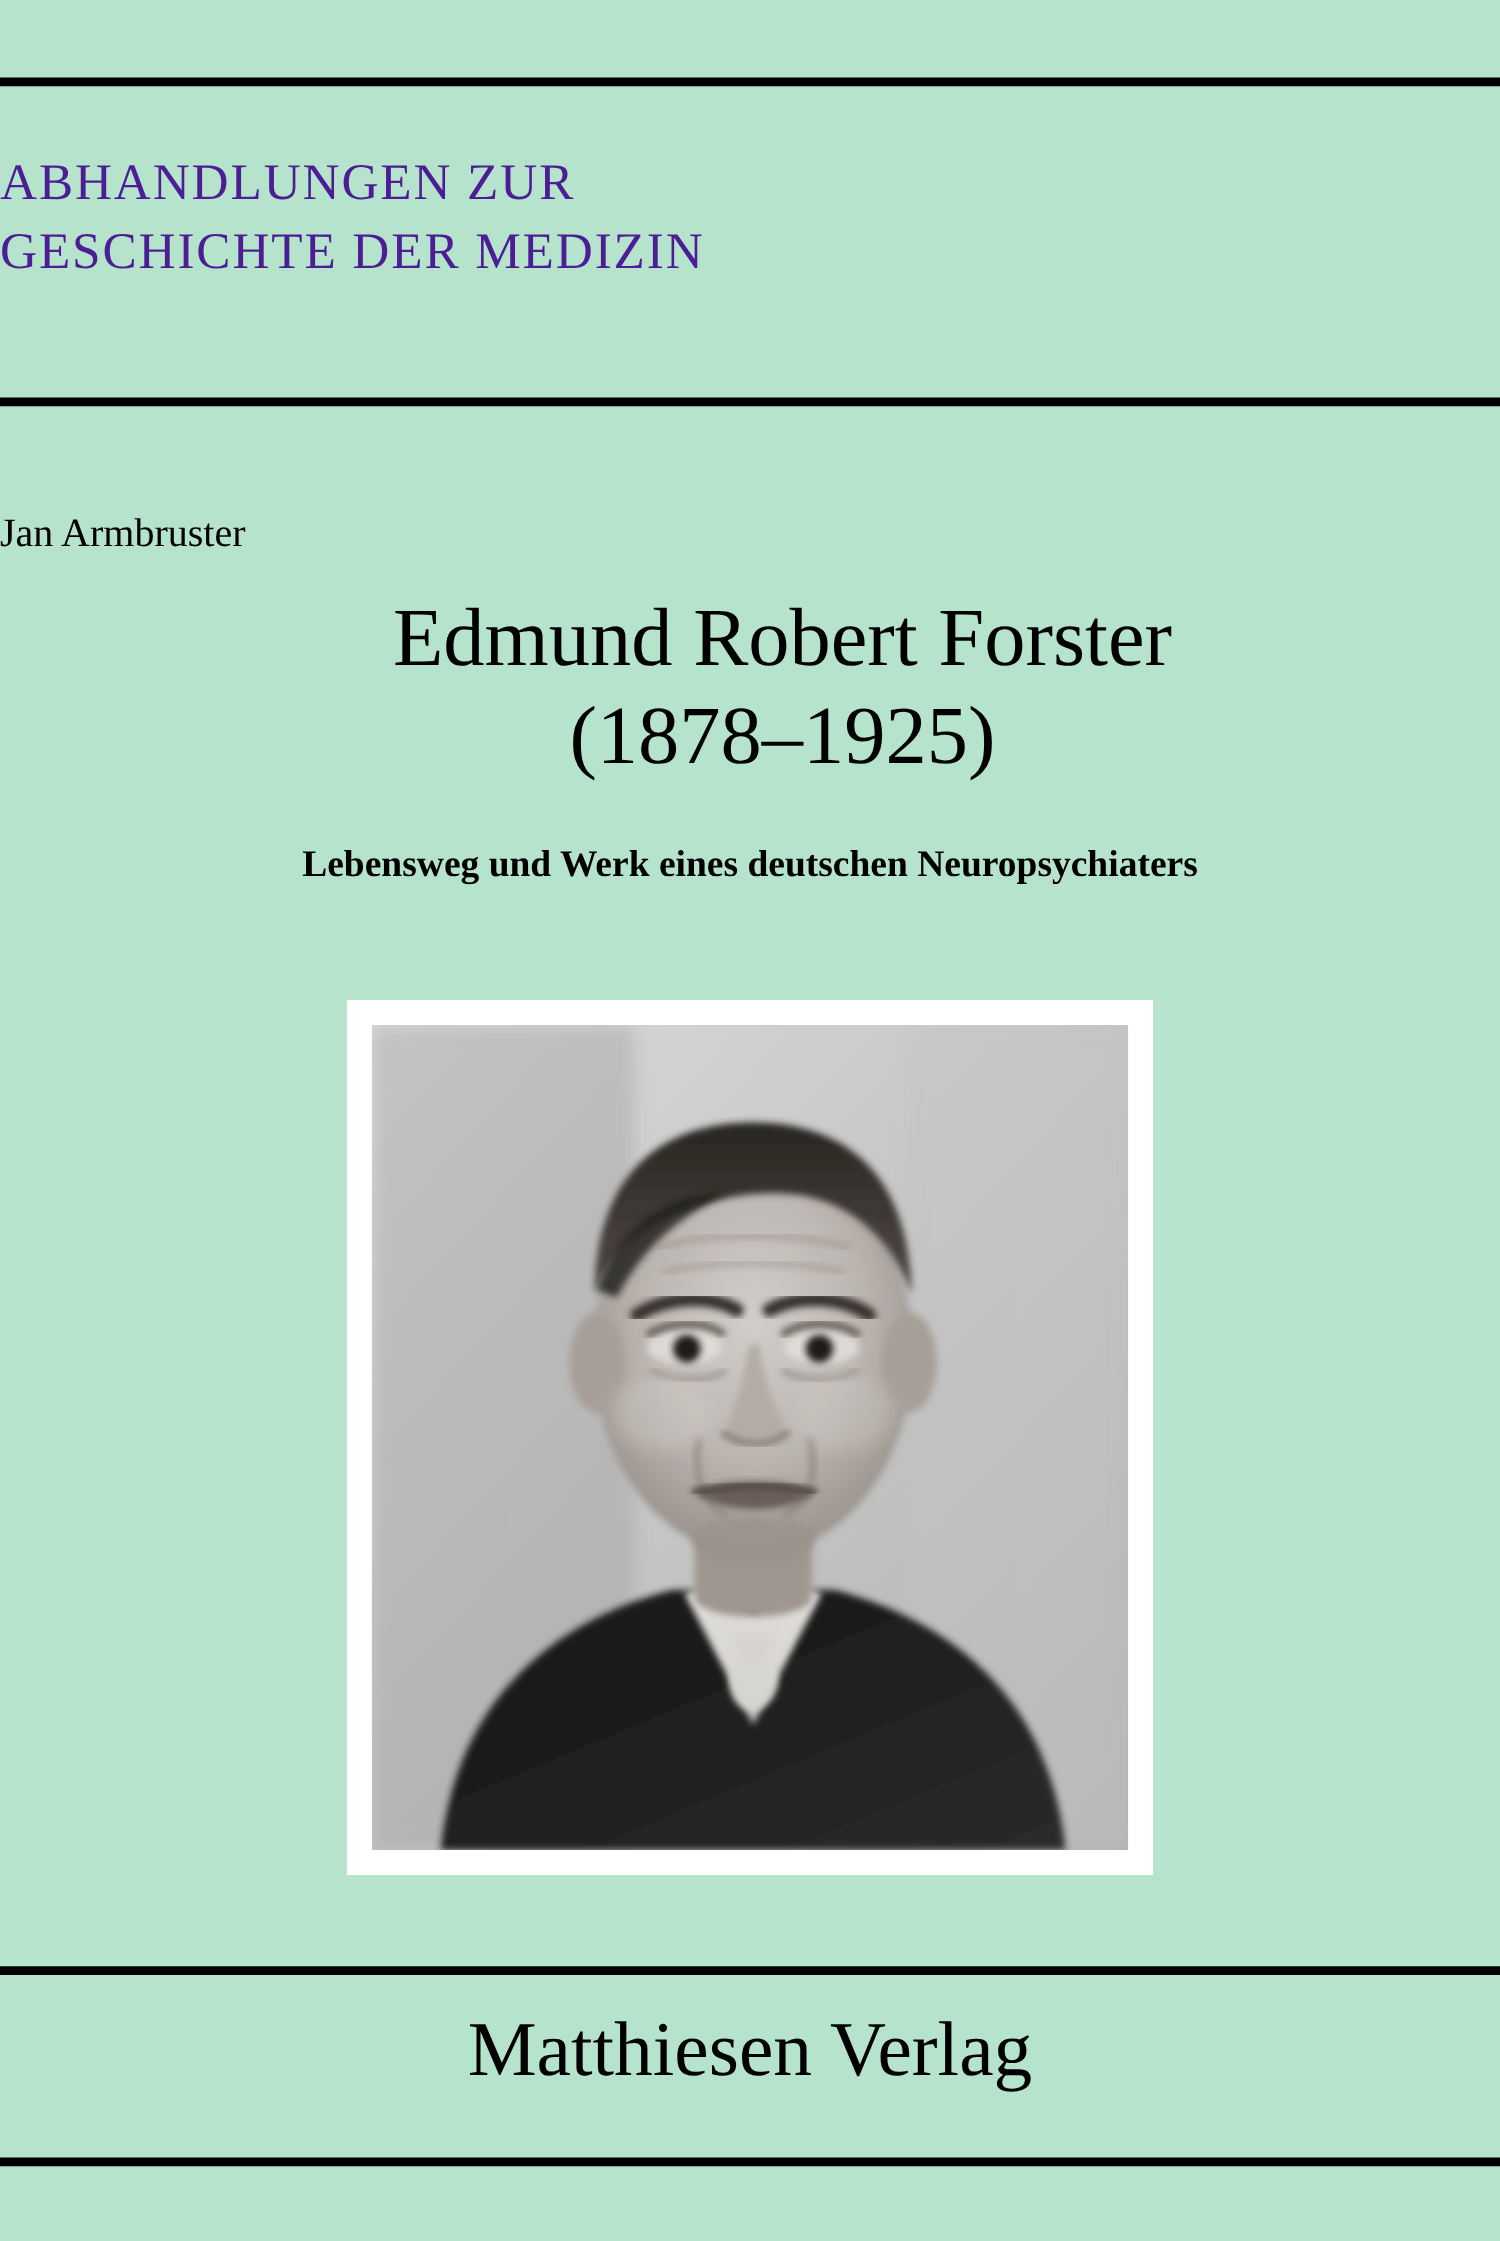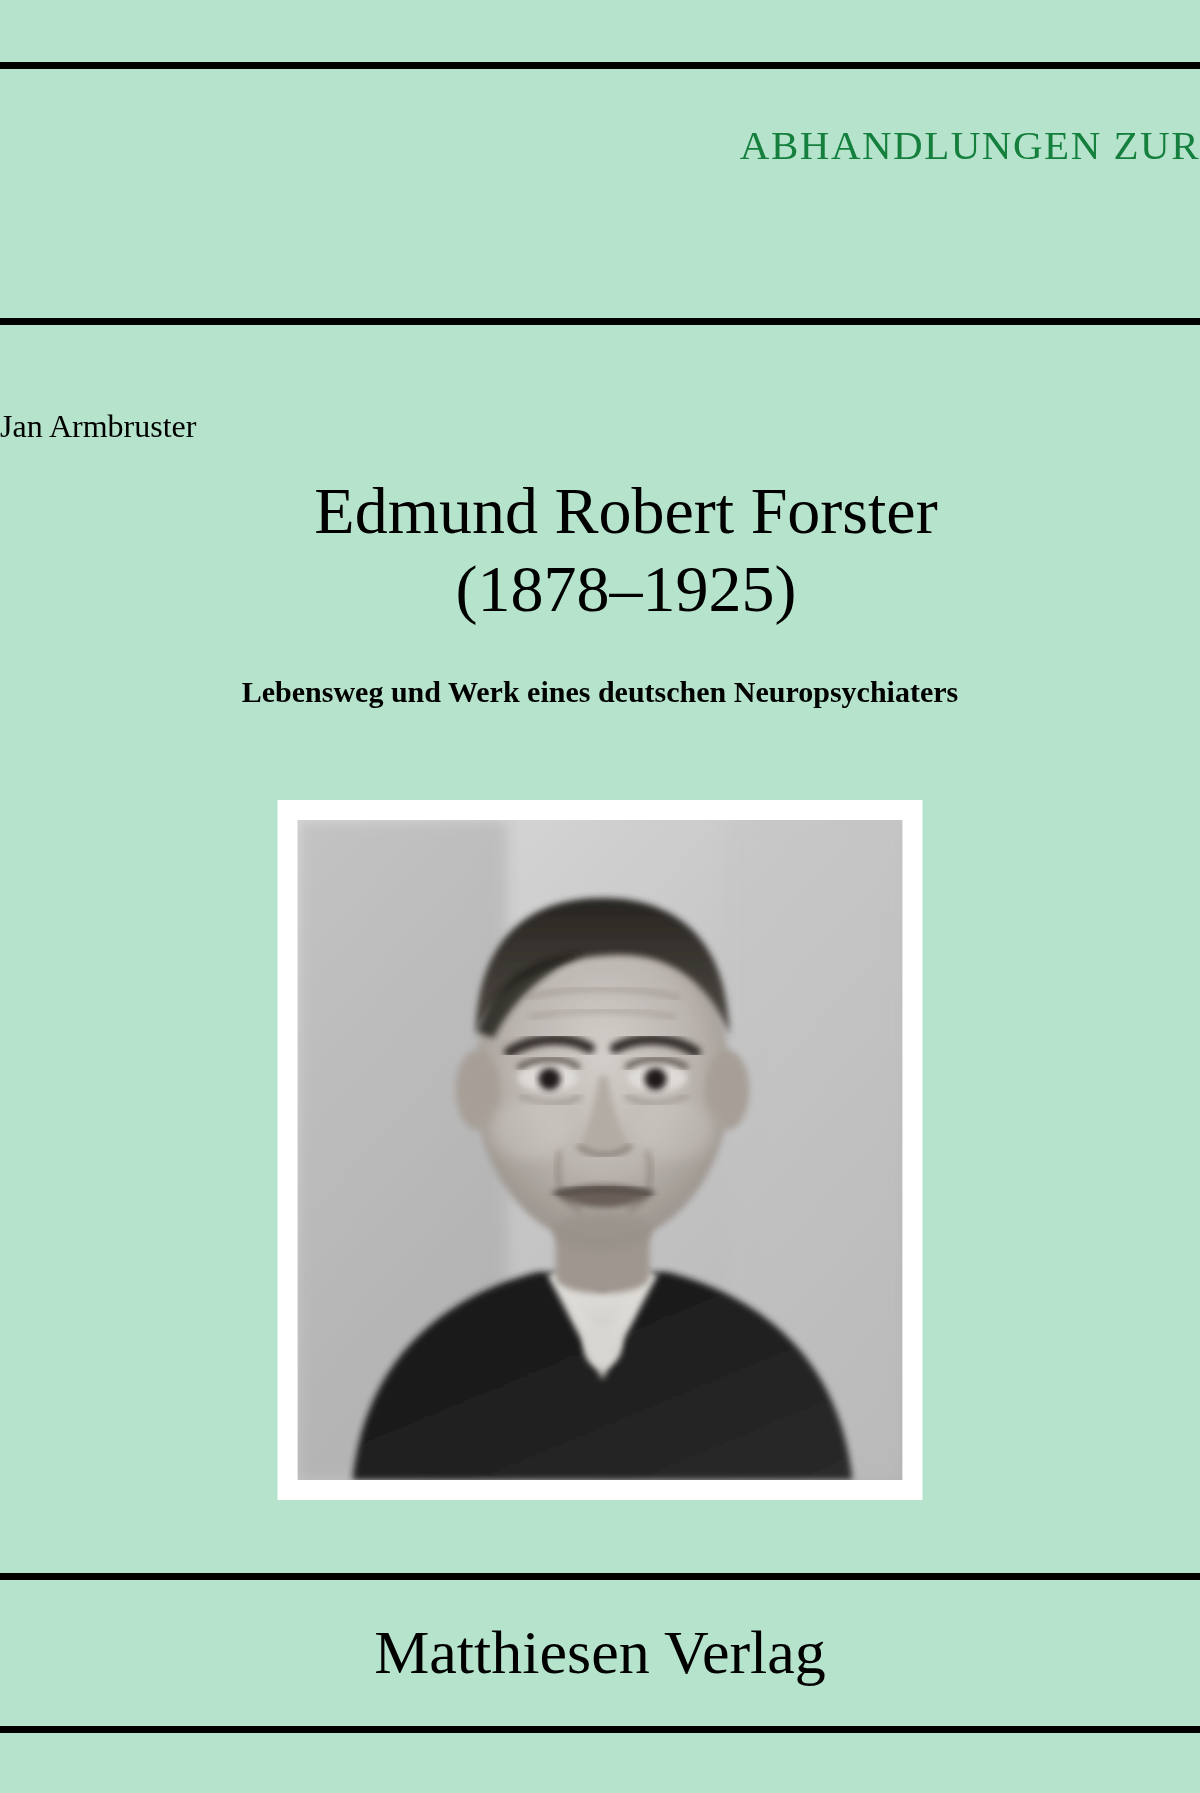--- a/index.html
+++ b/index.html
@@ -27,26 +27,26 @@
   .rule-top-2 { top: 318px; height: 7px; }
   .rule-bot-1 { top: 1573px; height: 7px; }
   .rule-bot-2 { top: 1726px; height: 7px; }
 
   
   .series {
     position: absolute;
     top: 118px;
     left: 0;
     width: 100%;
-    text-align: right;
+    text-align: left;
     font-family: "Liberation Serif", serif;
     font-size: 41px;
     letter-spacing: 1.5px;
     line-height: 1.33;
-    color: #15803d;
+    color: #4c1d95;
   }
   .series-line { display: block; }
 
   
   .author {
     position: absolute;
     top: 408px;
     left: 0;
     width: 100%;
     text-align: left;
@@ -105,33 +105,33 @@
 
   
   .publisher {
     position: absolute;
     top: 1605px;
     left: 0;
     width: 100%;
     text-align: center;
     font-size: 62px;
     color: #000;
-    margin-top: 12px;
   }
 </style>
 </head>
 <body>
 
 <div class="cover">
 
   <div class="rule rule-top-1"></div>
   <div class="rule rule-top-2"></div>
 
   <div class="series">
     <span class="series-line">ABHANDLUNGEN ZUR</span>
+    <span class="series-line">GESCHICHTE DER MEDIZIN</span>
   </div>
 
   <div class="author">Jan Armbruster</div>
 
   <div class="title">
     <span class="title-line">Edmund Robert Forster</span>
     <span class="title-line">(1878–1925)</span>
   </div>
 
   <div class="subtitle">Lebensweg und Werk eines deutschen Neuropsychiaters</div>

